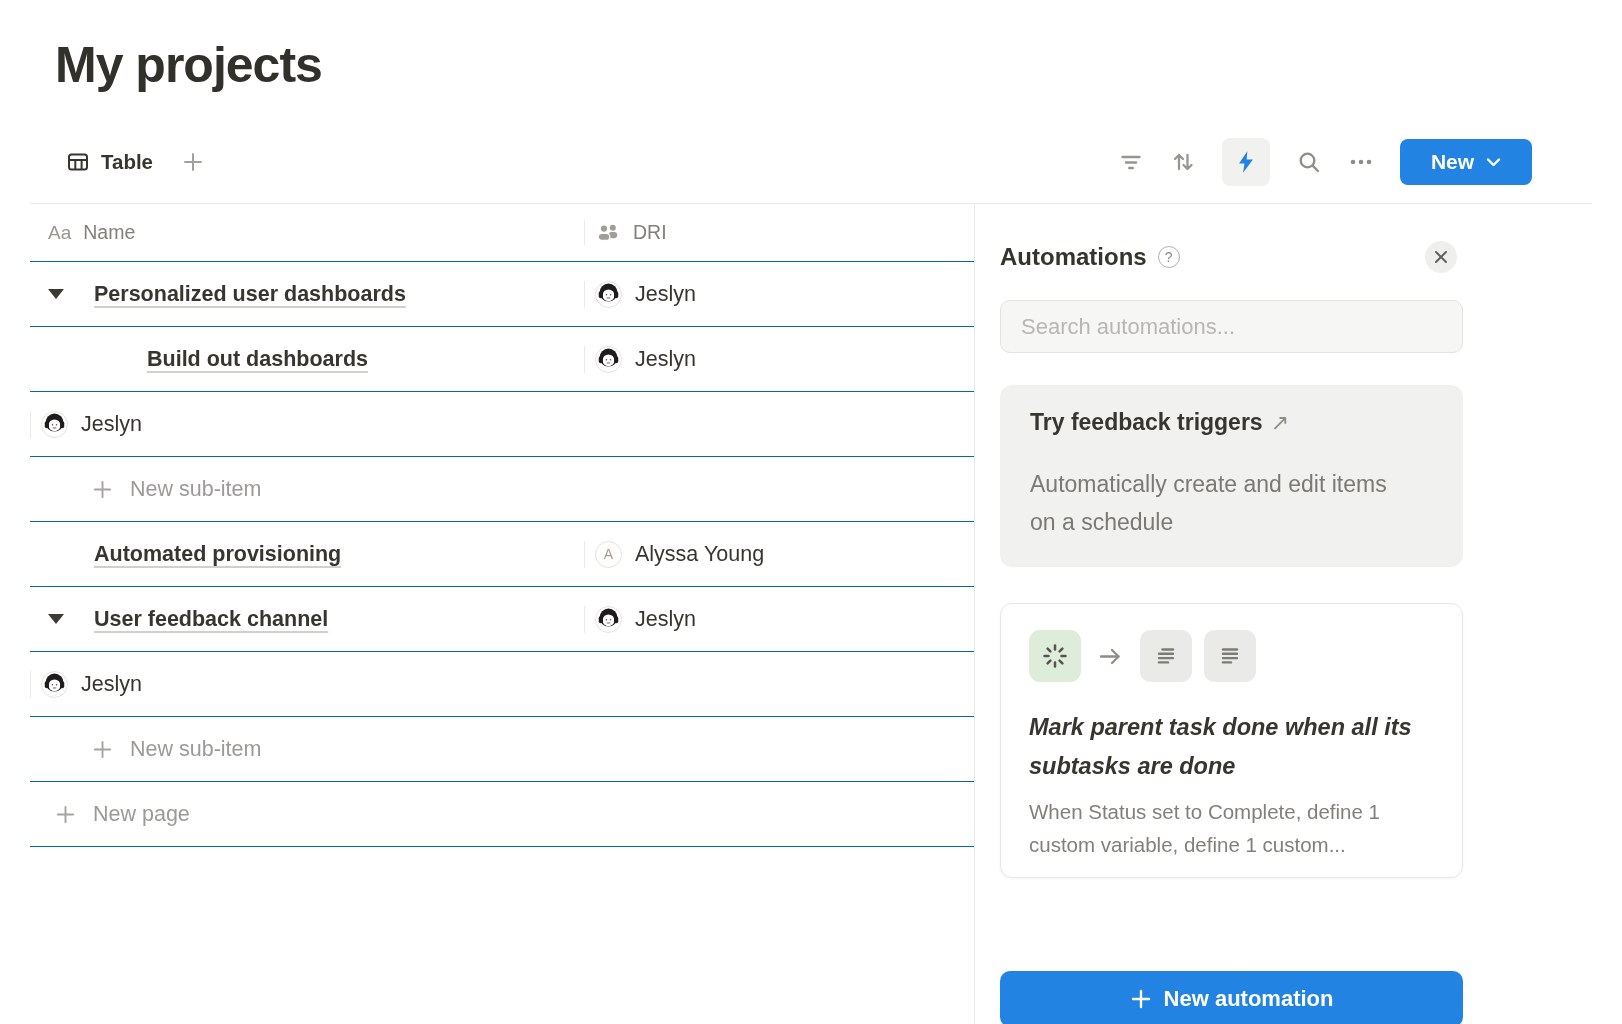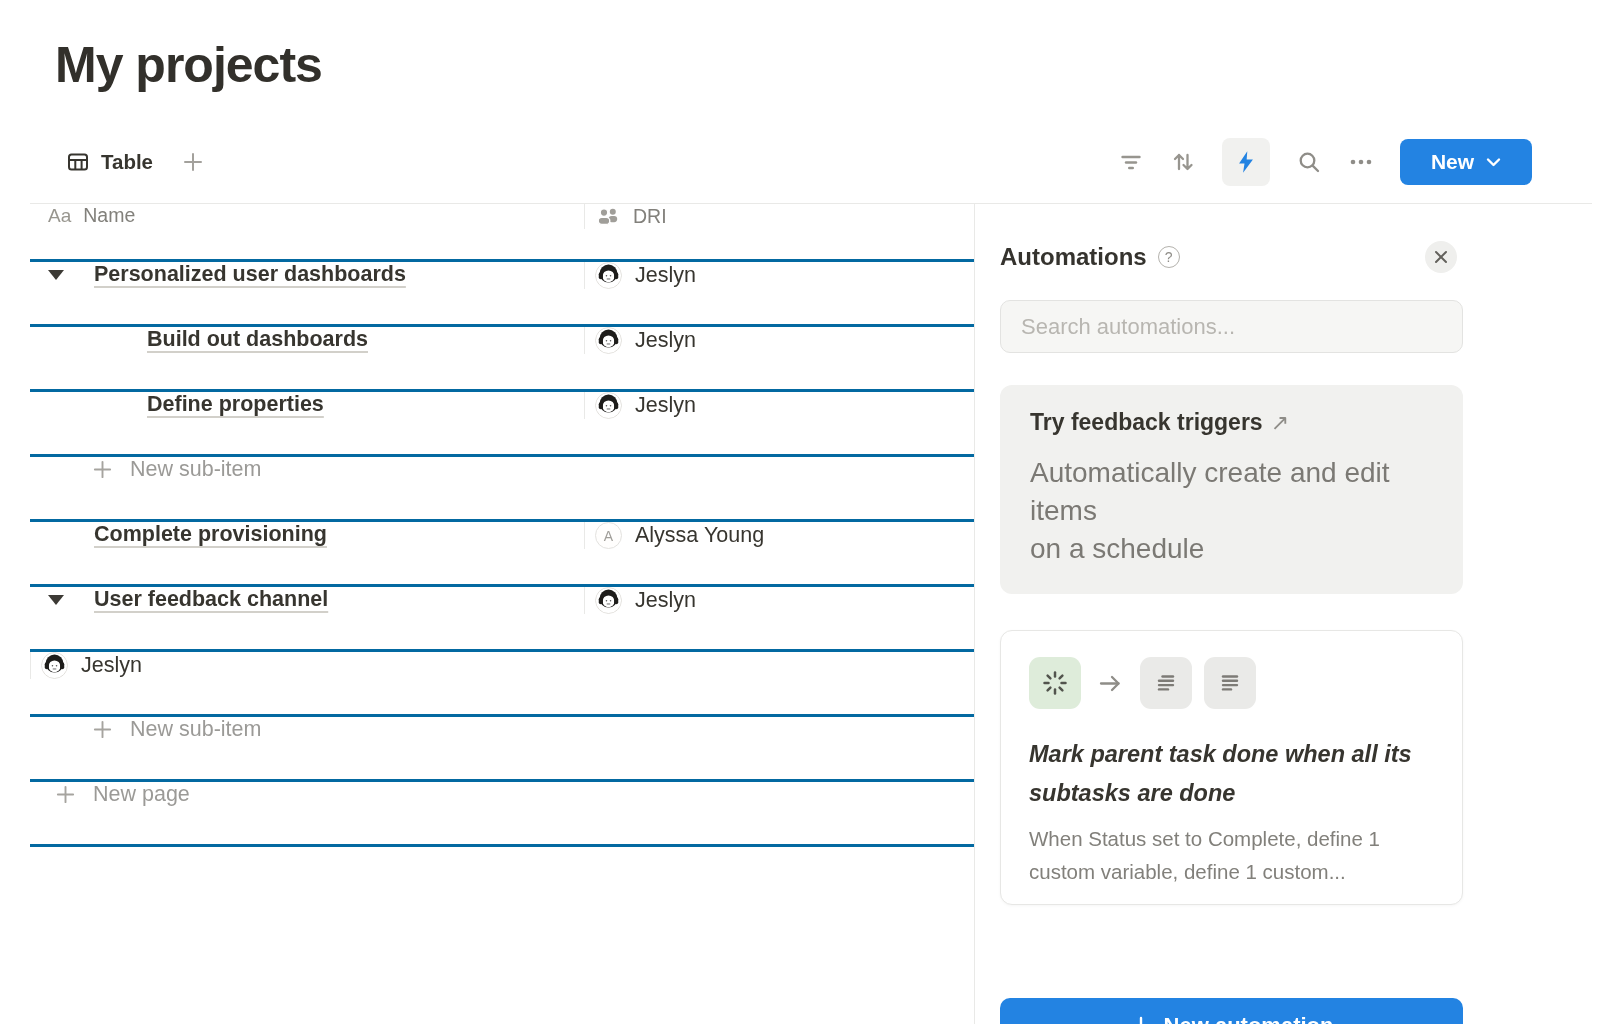--- a/index.html
+++ b/index.html
@@ -24,21 +24,21 @@
     width:132px; height:46px; border-radius:8px; background:#2383e2; border:none; cursor:pointer;
     display:flex; align-items:center; justify-content:center; gap:12px;
     color:#fff; font-size:21px; font-weight:700; font-family:inherit;
   }
 
   .tab-divider { position:absolute; left:30px; width:1562px; top:203px; height:1px; background:#e9e9e7; }
   .panel-divider { position:absolute; left:974px; top:204px; bottom:0; width:1px; background:#e9e9e7; }
 
   
   .table-area { position:absolute; left:30px; top:204px; width:944px; }
-  .trow { display:flex; align-items:flex-start; height:65px; border-bottom:3px solid #0369a1; }
+  .trow { display:flex; align-items:center; height:65px; border-bottom:1px solid #0369a1; }
   .trow.header { height:58px; }
   .cell-name { width:554px; display:flex; align-items:center; position:relative; }
   .cell-dri { flex:1; border-left:1px solid #e9e9e7; display:flex; align-items:center; gap:13px; padding-left:10px; }
   .trow.action .cell-full { flex:1; display:flex; align-items:center; }
 
   .hdr-label { font-size:19.5px; color:#82807b; }
   .aa-glyph { font-size:19px; color:#98968f; margin-left:18px; margin-right:12px; }
   .toggle {
     position:absolute; left:18px; top:50%; margin-top:-5px; width:0; height:0; cursor:pointer;
     border-left:8px solid transparent; border-right:8px solid transparent; border-top:10px solid #3c3a35;
@@ -72,21 +72,21 @@
   }
   .search-box {
     margin-top:22px; width:100%; height:53px; border-radius:10px; border:1px solid #e3e3e1;
     background:#f6f6f4; padding:0 20px; font-size:22px; color:#37352f; font-family:inherit; outline:none;
   }
   .search-box::placeholder { color:#b8b6b1; }
 
   .promo-card { margin-top:32px; background:#f1f1ef; border-radius:12px; padding:24px 30px 26px; cursor:pointer; }
   .promo-title { font-size:23px; font-weight:700; color:#37352f; }
   .promo-arrow { color:#8f8d88; font-weight:400; font-size:22px; margin-left:8px; }
-  .promo-desc { margin-top:18px; font-size:28px; line-height:38px; color:#7b7974; }
+  .promo-desc { margin-top:29px; font-size:23px; line-height:38px; color:#7b7974; }
 
   .auto-card {
     margin-top:36px; background:#fff; border:1px solid #e7e7e5; border-radius:12px;
     padding:26px 28px 16px; box-shadow:0 1px 3px rgba(0,0,0,0.04); cursor:pointer;
   }
   .auto-icons { display:flex; align-items:center; }
   .icon-tile { width:52px; height:52px; border-radius:11px; display:flex; align-items:center; justify-content:center; }
   .tile-green { background:#deecda; }
   .tile-gray  { background:#eaeae8; }
   .flow-arrow { margin:0 16px; display:flex; }
@@ -237,23 +237,20 @@
         <rect x="19.8" y="10.6" width="4.3" height="7.4" rx="2.15" fill="#1e1d1b"></rect>
         <circle cx="11.9" cy="14.3" r="0.8" fill="#555"></circle>
           <circle cx="16.1" cy="14.3" r="0.8" fill="#555"></circle>
         <path d="M12.6 17.6 h2.8" stroke="#555" stroke-width="0.9" stroke-linecap="round"></path>
       </svg>
       <span class="dri-name">Jeslyn</span>
     </div>
   </div>
 
   <div class="trow">
-    <div class="cell-name">
-      <span class="name-link indent-child">Define properties</span>
-    </div>
     <div class="cell-dri">
       <svg class="avatar" viewBox="0 0 28 28">
         <circle cx="14" cy="14" r="13.5" fill="#fff" stroke="#dcdad5" stroke-width="0.9"></circle>
         <circle cx="14" cy="12" r="9.3" fill="#1e1d1b"></circle>
         <circle cx="14" cy="14.8" r="6.1" fill="#fff"></circle>
         <rect x="3.9" y="10.6" width="4.3" height="7.4" rx="2.15" fill="#1e1d1b"></rect>
         <rect x="19.8" y="10.6" width="4.3" height="7.4" rx="2.15" fill="#1e1d1b"></rect>
         <circle cx="11.9" cy="14.3" r="0.8" fill="#555"></circle>
           <circle cx="16.1" cy="14.3" r="0.8" fill="#555"></circle>
         <path d="M12.6 17.6 h2.8" stroke="#555" stroke-width="0.9" stroke-linecap="round"></path>
@@ -269,21 +266,21 @@
           <line x1="11" y1="3" x2="11" y2="19"></line>
             <line x1="3" y1="11" x2="19" y2="11"></line>
         </svg>
       </span>
       <span class="action-label">New sub-item</span>
     </div>
   </div>
 
   <div class="trow">
     <div class="cell-name">
-      <span class="name-link indent-parent">Complete provisioning</span>
+      <span class="name-link indent-parent">Automated provisioning</span>
     </div>
     <div class="cell-dri">
       <span class="avatar avatar-letter">A</span>
       <span class="dri-name">Alyssa Young</span>
     </div>
   </div>
 
   <div class="trow">
     <div class="cell-name">
       <span class="toggle"></span>

